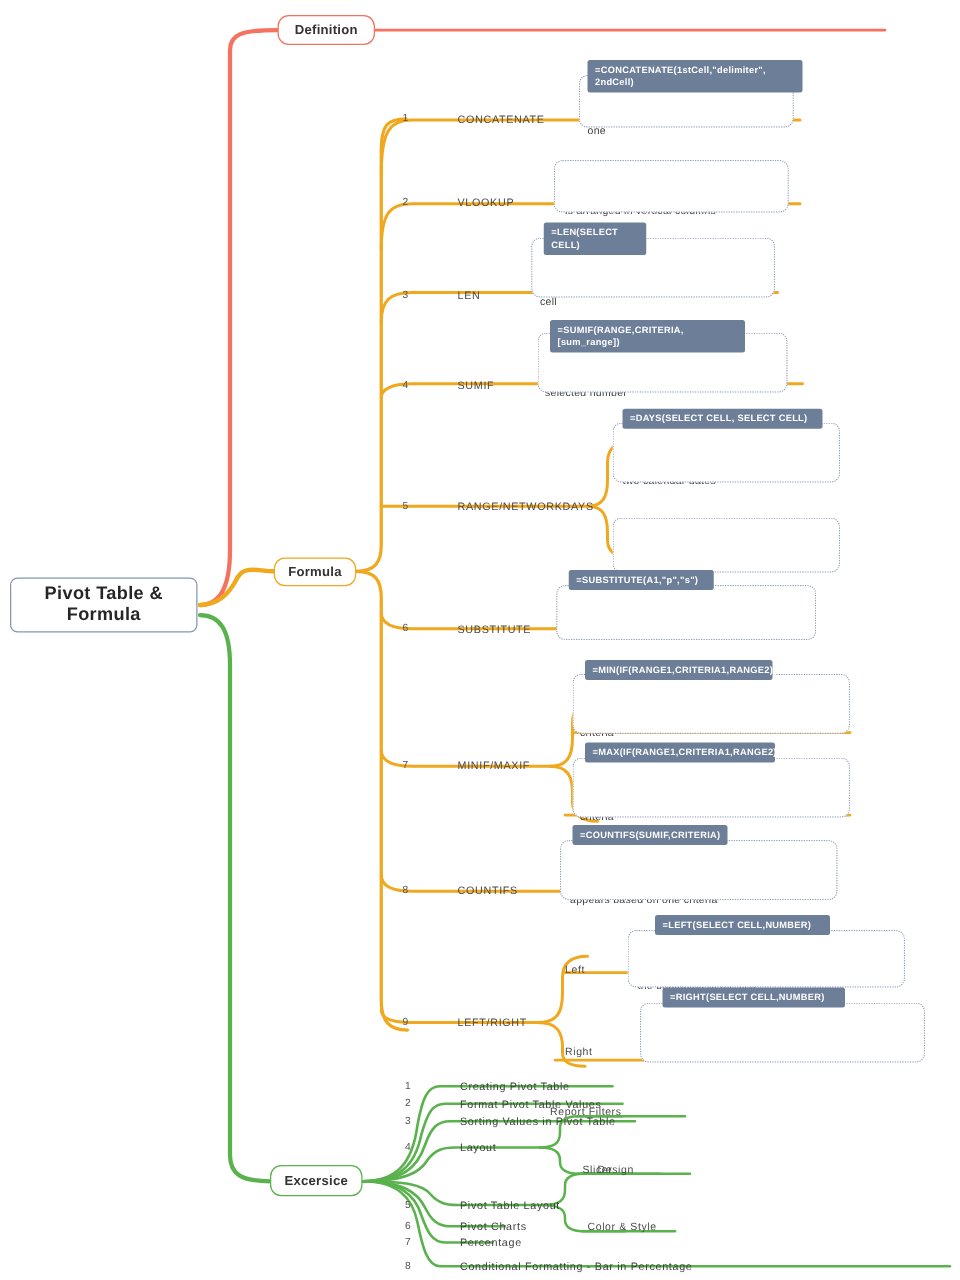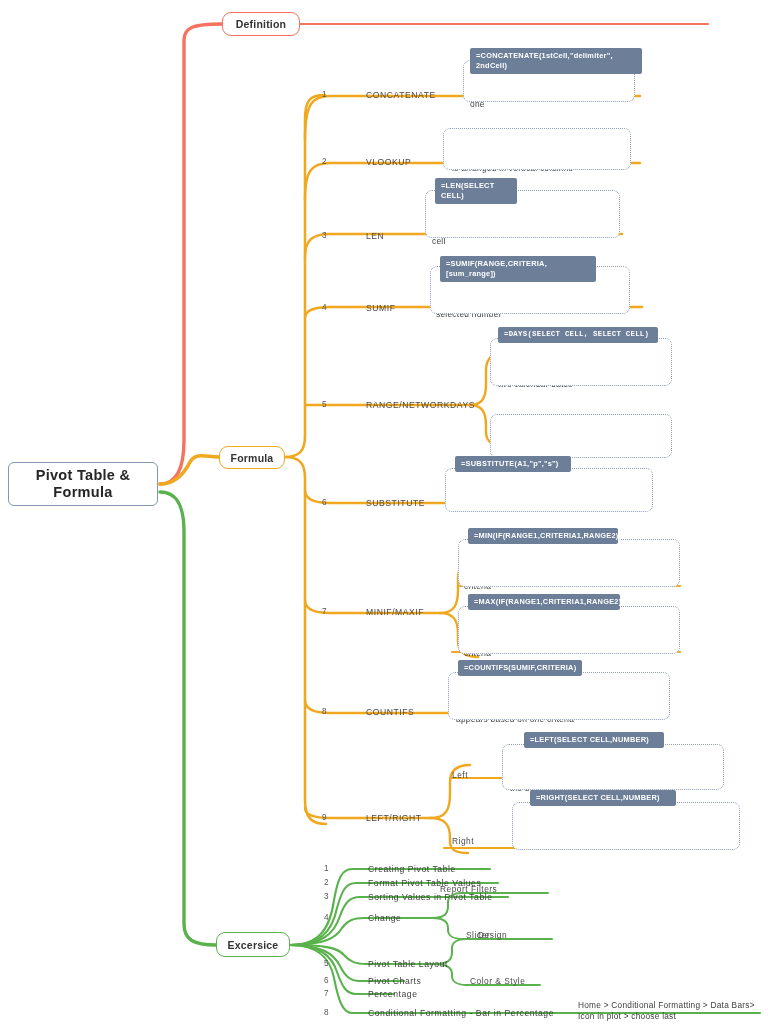--- a/index.html
+++ b/index.html
@@ -223,21 +223,21 @@
       <div class="band" style="left:0;top:36%;width:4%;height:48%"></div>
       <div class="sel" style="left:60%;top:36%;width:20%;height:12%"></div>
     </div>
   </div>
   <div class="caption" style="left:436px;top:298px;width:184px;">It adds up the values in cells which meet a
 selected number</div>
 
   <div class="num" style="left:322px;top:400px;">5</div>
   <div class="leaf" style="left:366px;top:400px;">RANGE/NETWORKDAYS</div>
 
-  <div class="badge" style="left:498px;top:327px;width:160px;font-family:Liberation Mono, monospace;">=DAYS(SELECT CELL, SELECT CELL)</div>
+  <div class="badge" style="left:498px;top:327px;width:160px;">=DAYS(SELECT CELL, SELECT CELL)</div>
   <div class="panel" style="left:490px;top:338px;width:182px;height:48px;"></div>
   <div class="shot" style="left:500px;top:342px;width:164px;height:22px;">
     <div class="ss">
       <div class="fbar">
           <div class="icons"><i></i><i></i><i></i><i></i><i></i></div>
           <div class="fx"></div>
         </div>
       <div class="hdr" style="top:28%"><span style="width:25%"></span><span style="width:25%"></span><span style="width:25%"></span></div>
       <div class="row" style="top:50%;height:18%"><span style="width:25%"></span><span style="width:25%"></span><span style="width:25%"></span></div>
       <div class="sel" style="left:50%;top:50%;width:25%;height:18%"></div>
@@ -398,33 +398,31 @@
   <div class="num" style="left:324px;top:864px;">1</div>
   <div class="leaf grn" style="left:368px;top:864px;">Creating Pivot Table</div>
 
   <div class="num" style="left:324px;top:878px;">2</div>
   <div class="leaf grn" style="left:368px;top:878px;">Format Pivot Table Values</div>
 
   <div class="num" style="left:324px;top:892px;">3</div>
   <div class="leaf grn" style="left:368px;top:892px;">Sorting Values in Pivot Table</div>
 
   <div class="num" style="left:324px;top:913px;">4</div>
-  <div class="leaf grn" style="left:368px;top:913px;">Change</div>
+  <div class="leaf grn" style="left:368px;top:913px;">Layout</div>
   <div class="sublabel" style="left:440px;top:884px;">Report Filters</div>
   <div class="sublabel" style="left:466px;top:930px;">Slicer</div>
 
   <div class="num" style="left:324px;top:959px;">5</div>
   <div class="leaf grn" style="left:368px;top:959px;">Pivot Table Layout</div>
   <div class="sublabel" style="left:478px;top:930px;">Design</div>
   <div class="sublabel" style="left:470px;top:976px;">Color &amp; Style</div>
 
   <div class="num" style="left:324px;top:976px;">6</div>
   <div class="leaf grn" style="left:368px;top:976px;">Pivot Charts</div>
 
   <div class="num" style="left:324px;top:989px;">7</div>
   <div class="leaf grn" style="left:368px;top:989px;">Percentage</div>
 
   <div class="num" style="left:324px;top:1008px;">8</div>
   <div class="leaf grn" style="left:368px;top:1008px;">Conditional Formatting - Bar in Percentage</div>
-  <div class="note" style="left:578px;top:1000px;width:190px;">Home &gt; Conditional Formatting &gt; Data Bars&gt;
-Icon in plot &gt; choose last</div>
 
 </div>
 
 </body></html>

